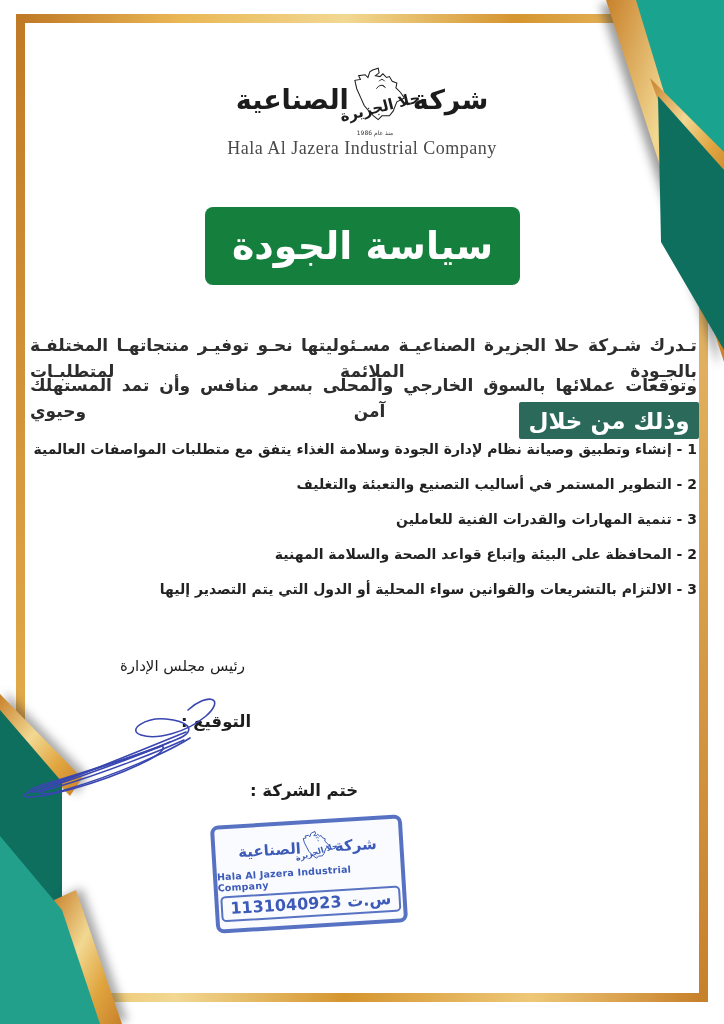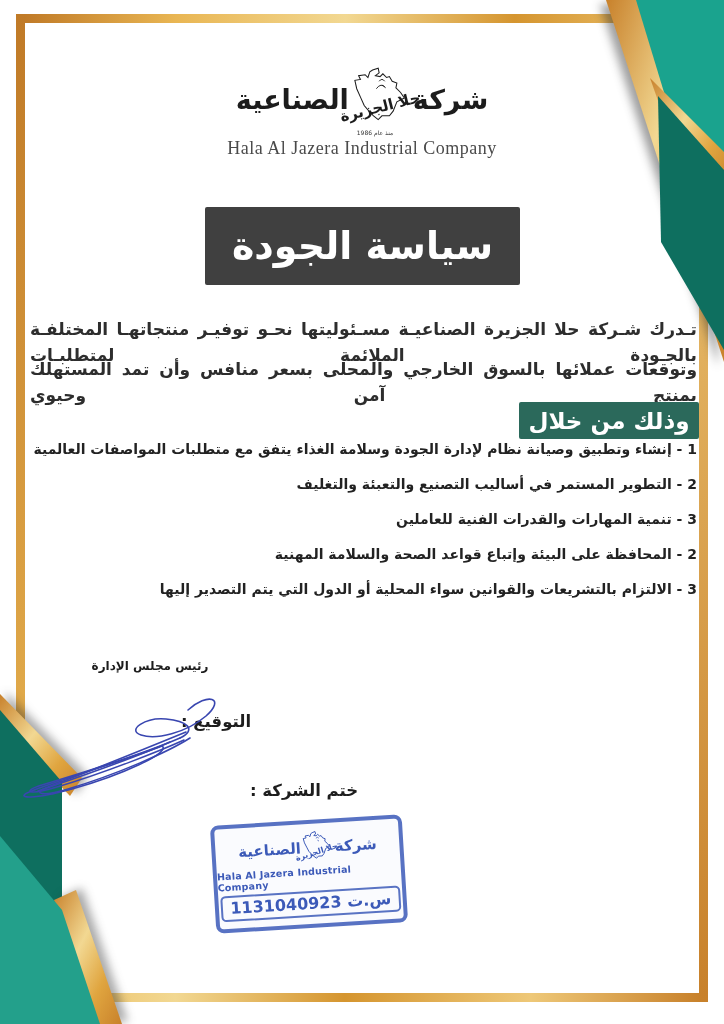--- a/index.html
+++ b/index.html
@@ -31,45 +31,45 @@
   }
   .logo-since{
     position:absolute;left:4px;bottom:-4px;font-size:6px;color:#333;white-space:nowrap;font-weight:400;
   }
   .logo-english{
     position:absolute;left:0;top:138px;width:724px;text-align:center;
     font-family:"Liberation Serif","DejaVu Serif",serif;font-size:18px;color:#4a4a4a;letter-spacing:.5px;
   }
   
   .title-banner{
-    position:absolute;left:205px;top:207px;width:315px;height:78px;background:#404040;
+    position:absolute;left:205px;top:207px;width:315px;height:78px;background:#15803d;
     color:#fff;font-weight:700;font-size:38px;display:flex;align-items:center;justify-content:center;
-    direction:rtl;border-radius:2px;
+    direction:rtl;border-radius:8px;
   }
   .method-banner{
     position:absolute;right:25px;top:402px;width:180px;height:37px;background:#2b695b;
     color:#fff;font-weight:700;font-size:23px;display:flex;align-items:center;justify-content:center;
     direction:rtl;border-radius:2px;margin-left:16px;
   }
   
   .intro{
-    position:absolute;left:30px;right:27px;top:316px;direction:rtl;color:#2d2d2d;
+    position:absolute;left:30px;right:27px;top:332px;direction:rtl;color:#2d2d2d;
     font-weight:700;font-size:17px;
   }
   .intro-line{text-align:justify;text-align-last:justify;height:40px;line-height:26px;}
   
   .items{
     position:absolute;left:30px;right:27px;top:438px;direction:rtl;color:#222;
     font-weight:700;font-size:14px;text-align:right;
   }
   .item{line-height:22px;margin-bottom:13px;}
   
   .sig-block{
-    position:absolute;left:55px;top:653px;width:190px;direction:rtl;text-align:center;
-    color:#1d1d1d;font-weight:700;font-size:12px;line-height:27px;
+    position:absolute;left:55px;top:653px;width:190px;direction:rtl;
+    color:#1d1d1d;font-weight:400;font-size:15px;line-height:27px;
   }
   .sig-label{
     position:absolute;left:181px;top:712px;direction:rtl;color:#1d1d1d;font-weight:700;font-size:16.5px;
   }
   .sig-svg{position:absolute;left:10px;top:688px;}
   
   .stamp-label{
     position:absolute;left:250px;top:765px;direction:rtl;color:#1d1d1d;font-weight:700;font-size:16.5px;margin-top:16px;
   }
   .stamp{

